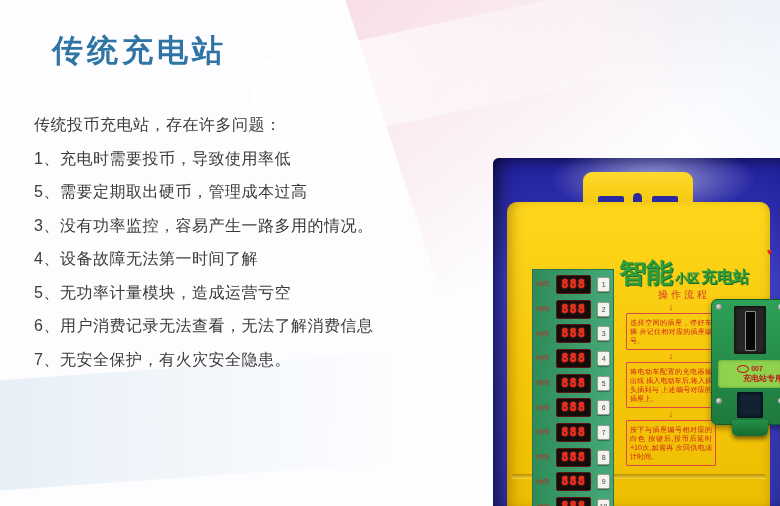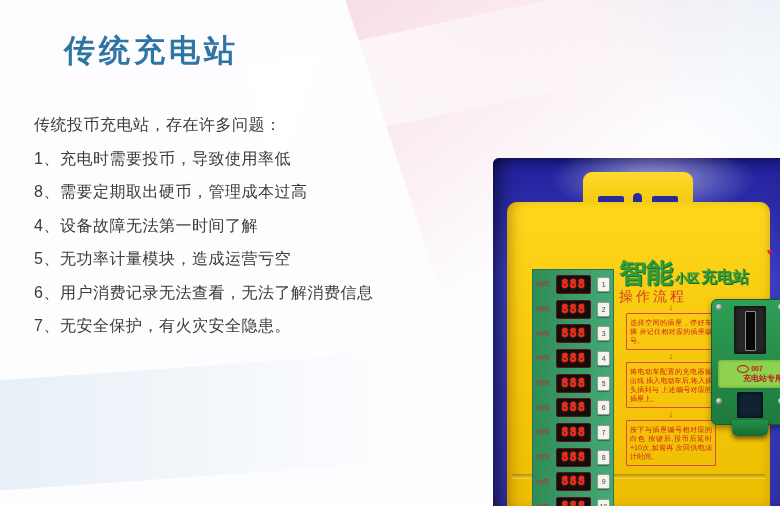--- a/index.html
+++ b/index.html
@@ -14,21 +14,21 @@
     background:linear-gradient(200deg,rgba(208,230,242,0.55),rgba(255,255,255,0) 75%);
     transform:rotate(22deg);}
   .bg-blue-bl{position:absolute;left:-60px;top:365px;width:560px;height:110px;
     background:linear-gradient(95deg,rgba(214,229,240,0.65),rgba(255,255,255,0) 80%);
     transform:rotate(-4deg);}
   .bg-white-streak{position:absolute;left:250px;top:20px;width:420px;height:90px;
     background:linear-gradient(120deg,rgba(255,255,255,0.9),rgba(255,255,255,0));
     transform:rotate(-12deg);}
 
   
-  .title{position:absolute;left:64px;top:30px;font-size:31px;font-weight:bold;
+  .title{position:absolute;left:52px;top:30px;font-size:31px;font-weight:bold;
     color:#2e74a4;letter-spacing:4px;}
   .body-text{position:absolute;left:34px;top:108px;width:470px;font-size:16px;
     color:#3b3b3b;line-height:33.5px;letter-spacing:0.5px;}
   .body-text div{white-space:nowrap;}
 
   
   .photo{position:absolute;left:493px;top:158px;width:287px;height:348px;
     background:linear-gradient(180deg,#20209a 0%,#3d3dc2 35%,#3232aa 100%);
     border-radius:6px 0 0 0;
     box-shadow:inset 14px 0 18px -8px rgba(0,0,10,0.6), inset 0 10px 14px -8px rgba(0,0,10,0.45);}
@@ -56,22 +56,22 @@
     color:#ff2a1a;font-family:"DejaVu Sans Mono",monospace;font-size:12px;font-weight:bold;
     text-align:center;line-height:16px;letter-spacing:1px;text-shadow:0 0 2px #ff5a40;}
   .ch-btn{width:13px;height:13px;background:#f4f4ef;border:1px solid #9a9a92;border-radius:2px;
     font-size:7px;color:#444;text-align:center;line-height:13px;box-shadow:0 1px 1px rgba(0,0,0,0.35);}
 
   
   .brand{position:absolute;left:112px;top:53px;width:170px;display:flex;align-items:baseline;
     white-space:nowrap;color:#2f9e3c;font-weight:bold;text-shadow:1px 1px 0 #1d6b24;}
   .brand .b1{font-size:27px;} .brand .b2{font-size:12px;margin:0 2px;} .brand .b3{font-size:16px;position:relative;}
   .brand .heart{position:absolute;left:148px;top:-8px;font-size:9px;color:#e02020;text-shadow:none;}
-  .ops-title{position:absolute;left:112px;top:86px;width:130px;text-align:left;
-    color:#d23c28;font-size:14px;letter-spacing:3px;}
+  .ops-title{position:absolute;left:112px;top:86px;width:130px;text-align:center;
+    color:#d23c28;font-size:10px;letter-spacing:3px;}
   .flow{position:absolute;left:114px;top:99px;width:100px;display:flex;flex-direction:column;align-items:center;}
   .flow .arrow{color:#cc2020;font-size:9px;line-height:10px;margin:1px 0;}
   .step-box{width:90px;box-sizing:border-box;border:1px solid #e04848;border-radius:1px;
     color:#d02020;font-size:7px;line-height:9px;padding:4px 3px;text-align:justify;}
 
   
   .coin{position:absolute;left:204px;top:97px;width:76px;height:124px;
     background:linear-gradient(180deg,#2ea057,#1d7a3c);border:1px solid #145c2e;border-radius:6px;
     box-shadow:0 3px 6px rgba(0,0,20,0.4);}
   .screw{position:absolute;width:6px;height:6px;border-radius:50%;
@@ -99,21 +99,22 @@
   <div class="bg-pink"></div>
   <div class="bg-blue-tr"></div>
   <div class="bg-blue-bl"></div>
   <div class="bg-white-streak"></div>
 
   <div class="title">传统充电站</div>
 
   <div class="body-text">
     <div>传统投币充电站，存在许多问题：</div>
     <div>1、充电时需要投币，导致使用率低</div>
-    <div>8、需要定期取出硬币，管理成本过高</div>
+    <div>5、需要定期取出硬币，管理成本过高</div>
+    <div>3、没有功率监控，容易产生一路多用的情况。</div>
     <div>4、设备故障无法第一时间了解</div>
     <div>5、无功率计量模块，造成运营亏空</div>
     <div>6、用户消费记录无法查看，无法了解消费信息</div>
     <div>7、无安全保护，有火灾安全隐患。</div>
   </div>
 
   <div class="photo">
     <div class="flare"></div>
 
     <div class="handle">

